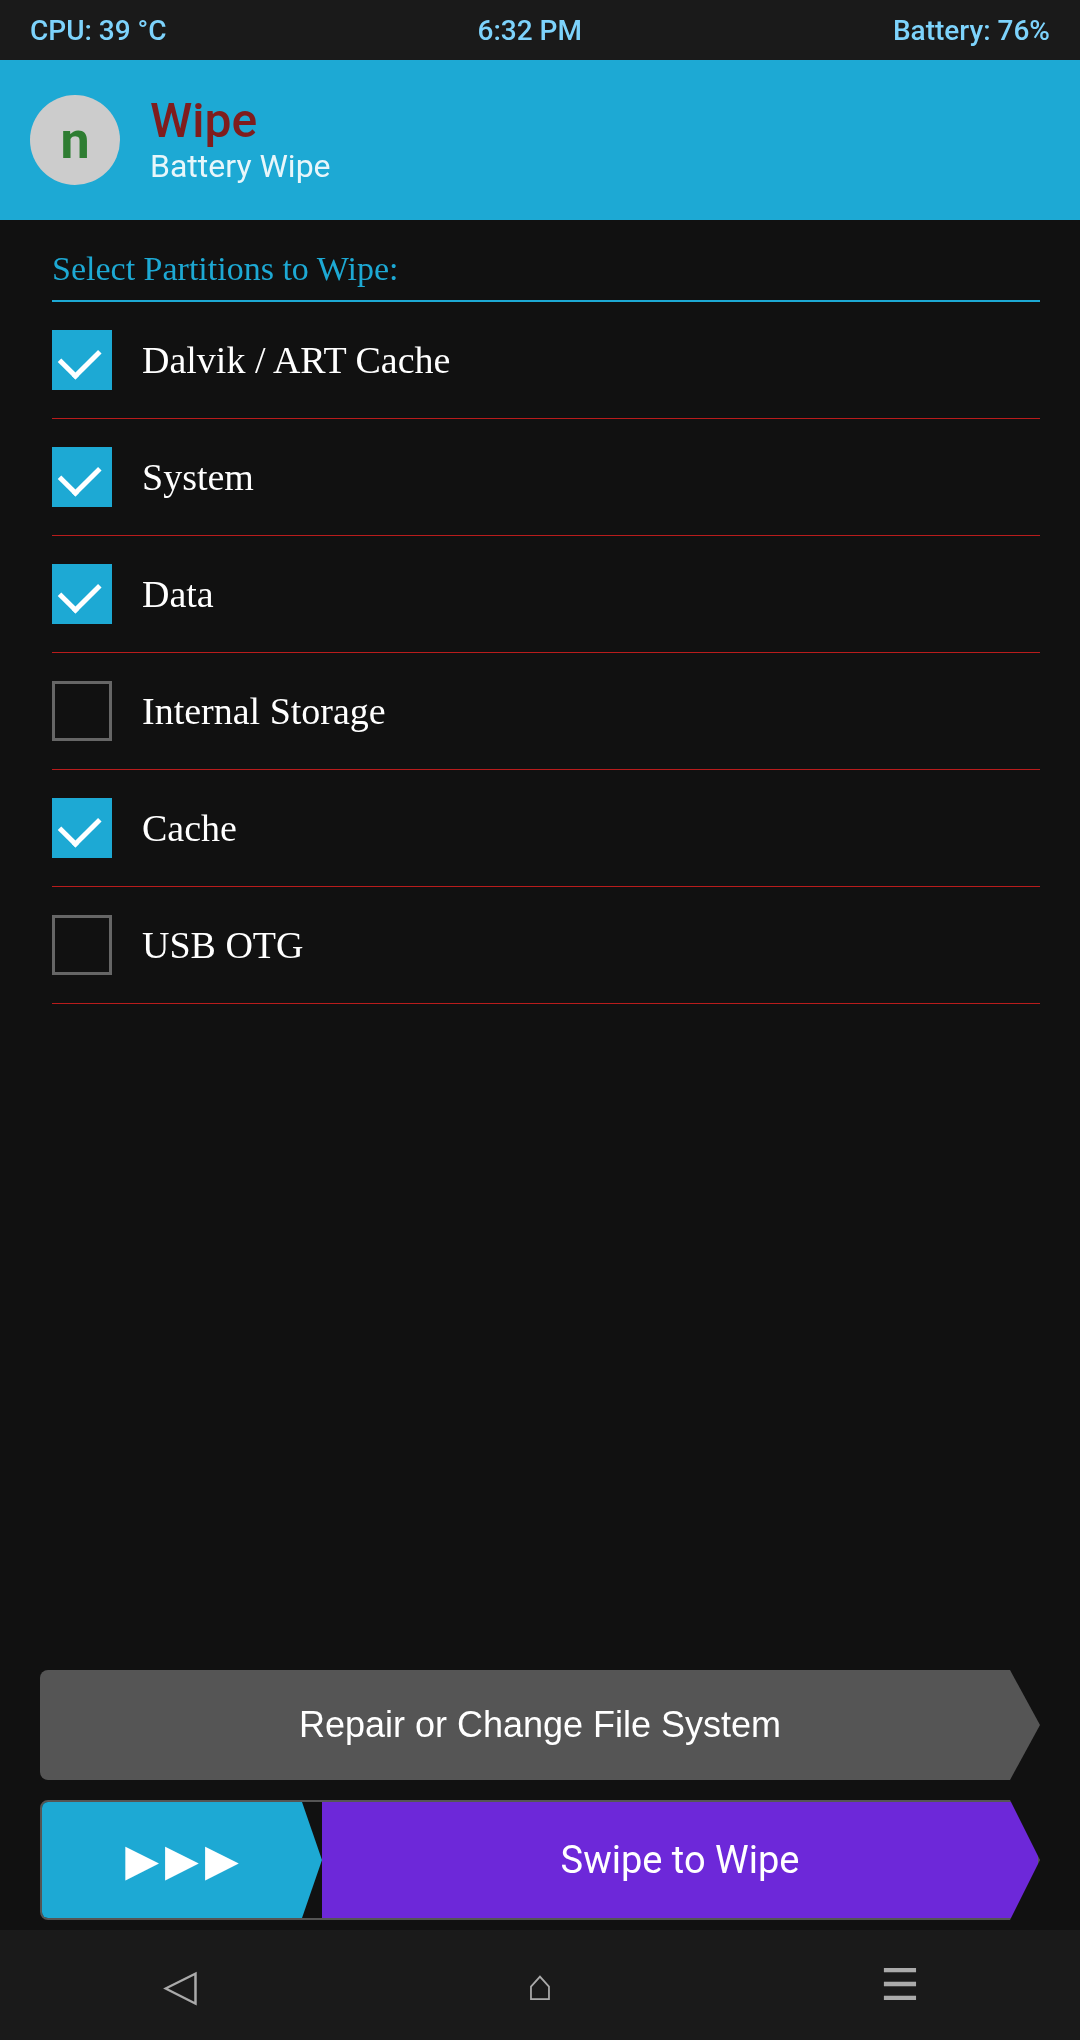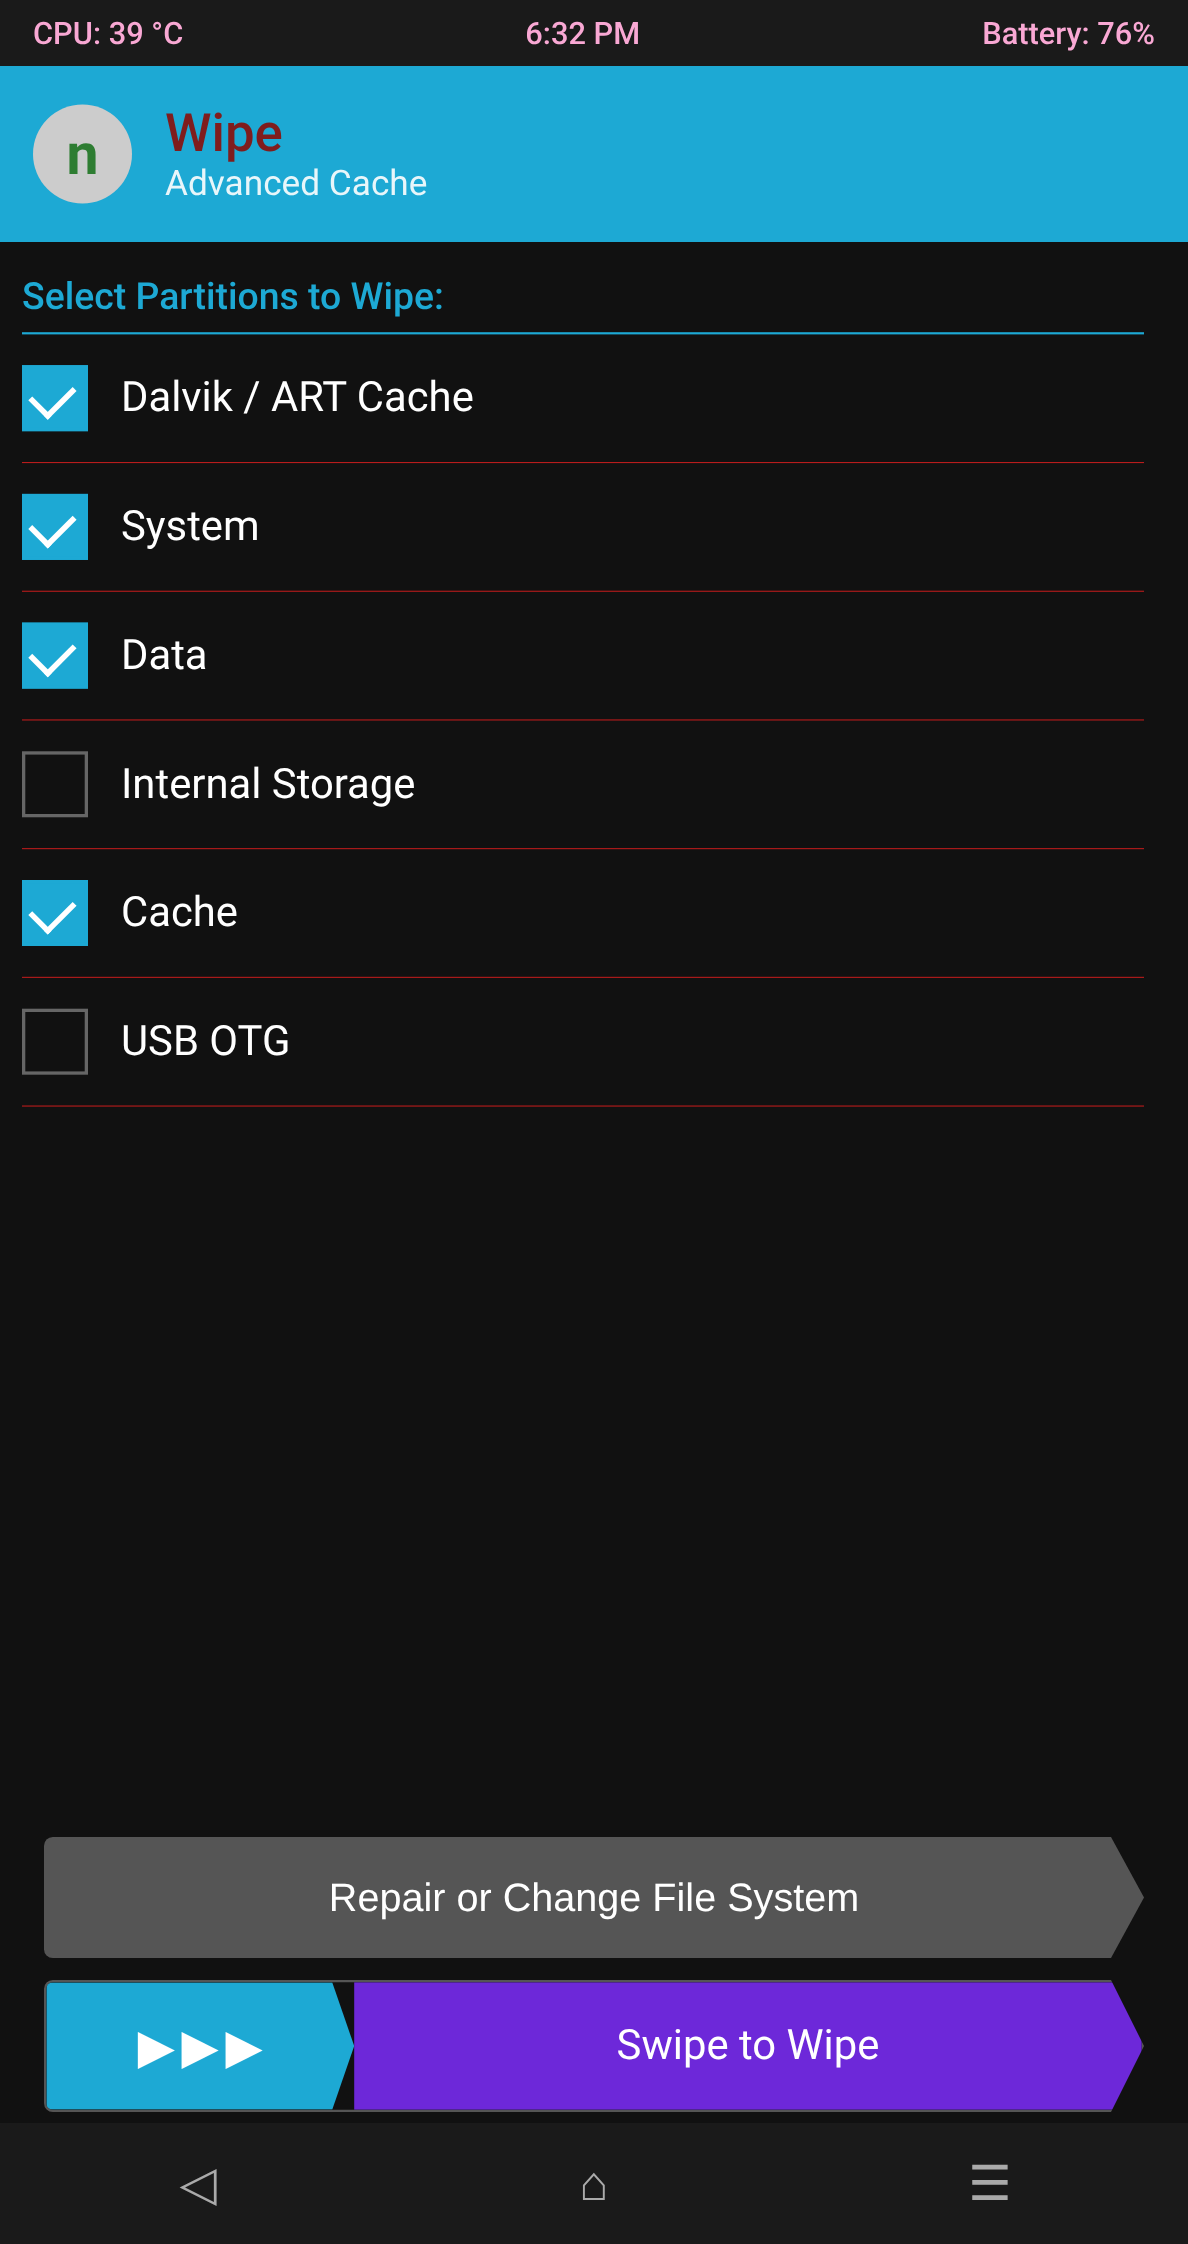--- a/index.html
+++ b/index.html
@@ -18,21 +18,21 @@
       width: 100%;
       height: 60px;
       background: #1a1a1a;
       display: flex;
       align-items: center;
       justify-content: space-between;
       padding: 0 30px;
     }
 
     #status-bar span {
-      color: #f9a8d4;
+      color: #7dd3fc;
       font-size: 28px;
       font-weight: 500;
     }
 
     
     #app-bar {
       width: 100%;
       height: 160px;
       background: #1da9d4;
       display: flex;
@@ -74,21 +74,22 @@
     #app-subtitle {
       color: #ffffff;
       font-size: 32px;
       font-weight: 400;
       opacity: 0.9;
     }
 
     
     #main-content {
       width: 100%;
-      padding: 30px 40px 0 20px;
+      padding: 30px 40px 0 52px;
+      font-family: Liberation Serif, serif;
     }
 
     #section-title {
       color: #1da9d4;
       font-size: 34px;
       font-weight: 500;
       padding-bottom: 12px;
       border-bottom: 2px solid #1da9d4;
       margin-bottom: 0;
     }
@@ -247,21 +248,21 @@
   <span>6:32 PM</span>
   <span>Battery: 76%</span>
 </div>
 
 <div id="app-bar">
   <div id="app-icon">
     <span id="app-icon-letter">n</span>
   </div>
   <div id="app-title-block">
     <span id="app-title">Wipe</span>
-    <span id="app-subtitle">Advanced Cache</span>
+    <span id="app-subtitle">Battery Wipe</span>
   </div>
 </div>
 
 <div id="main-content">
   <div id="section-title">Select Partitions to Wipe:</div>
   <div id="partition-list">
 
   <div class="partition-item">
         <div class="checkbox checked"></div>
         <span class="partition-label">Dalvik / ART Cache</span>

